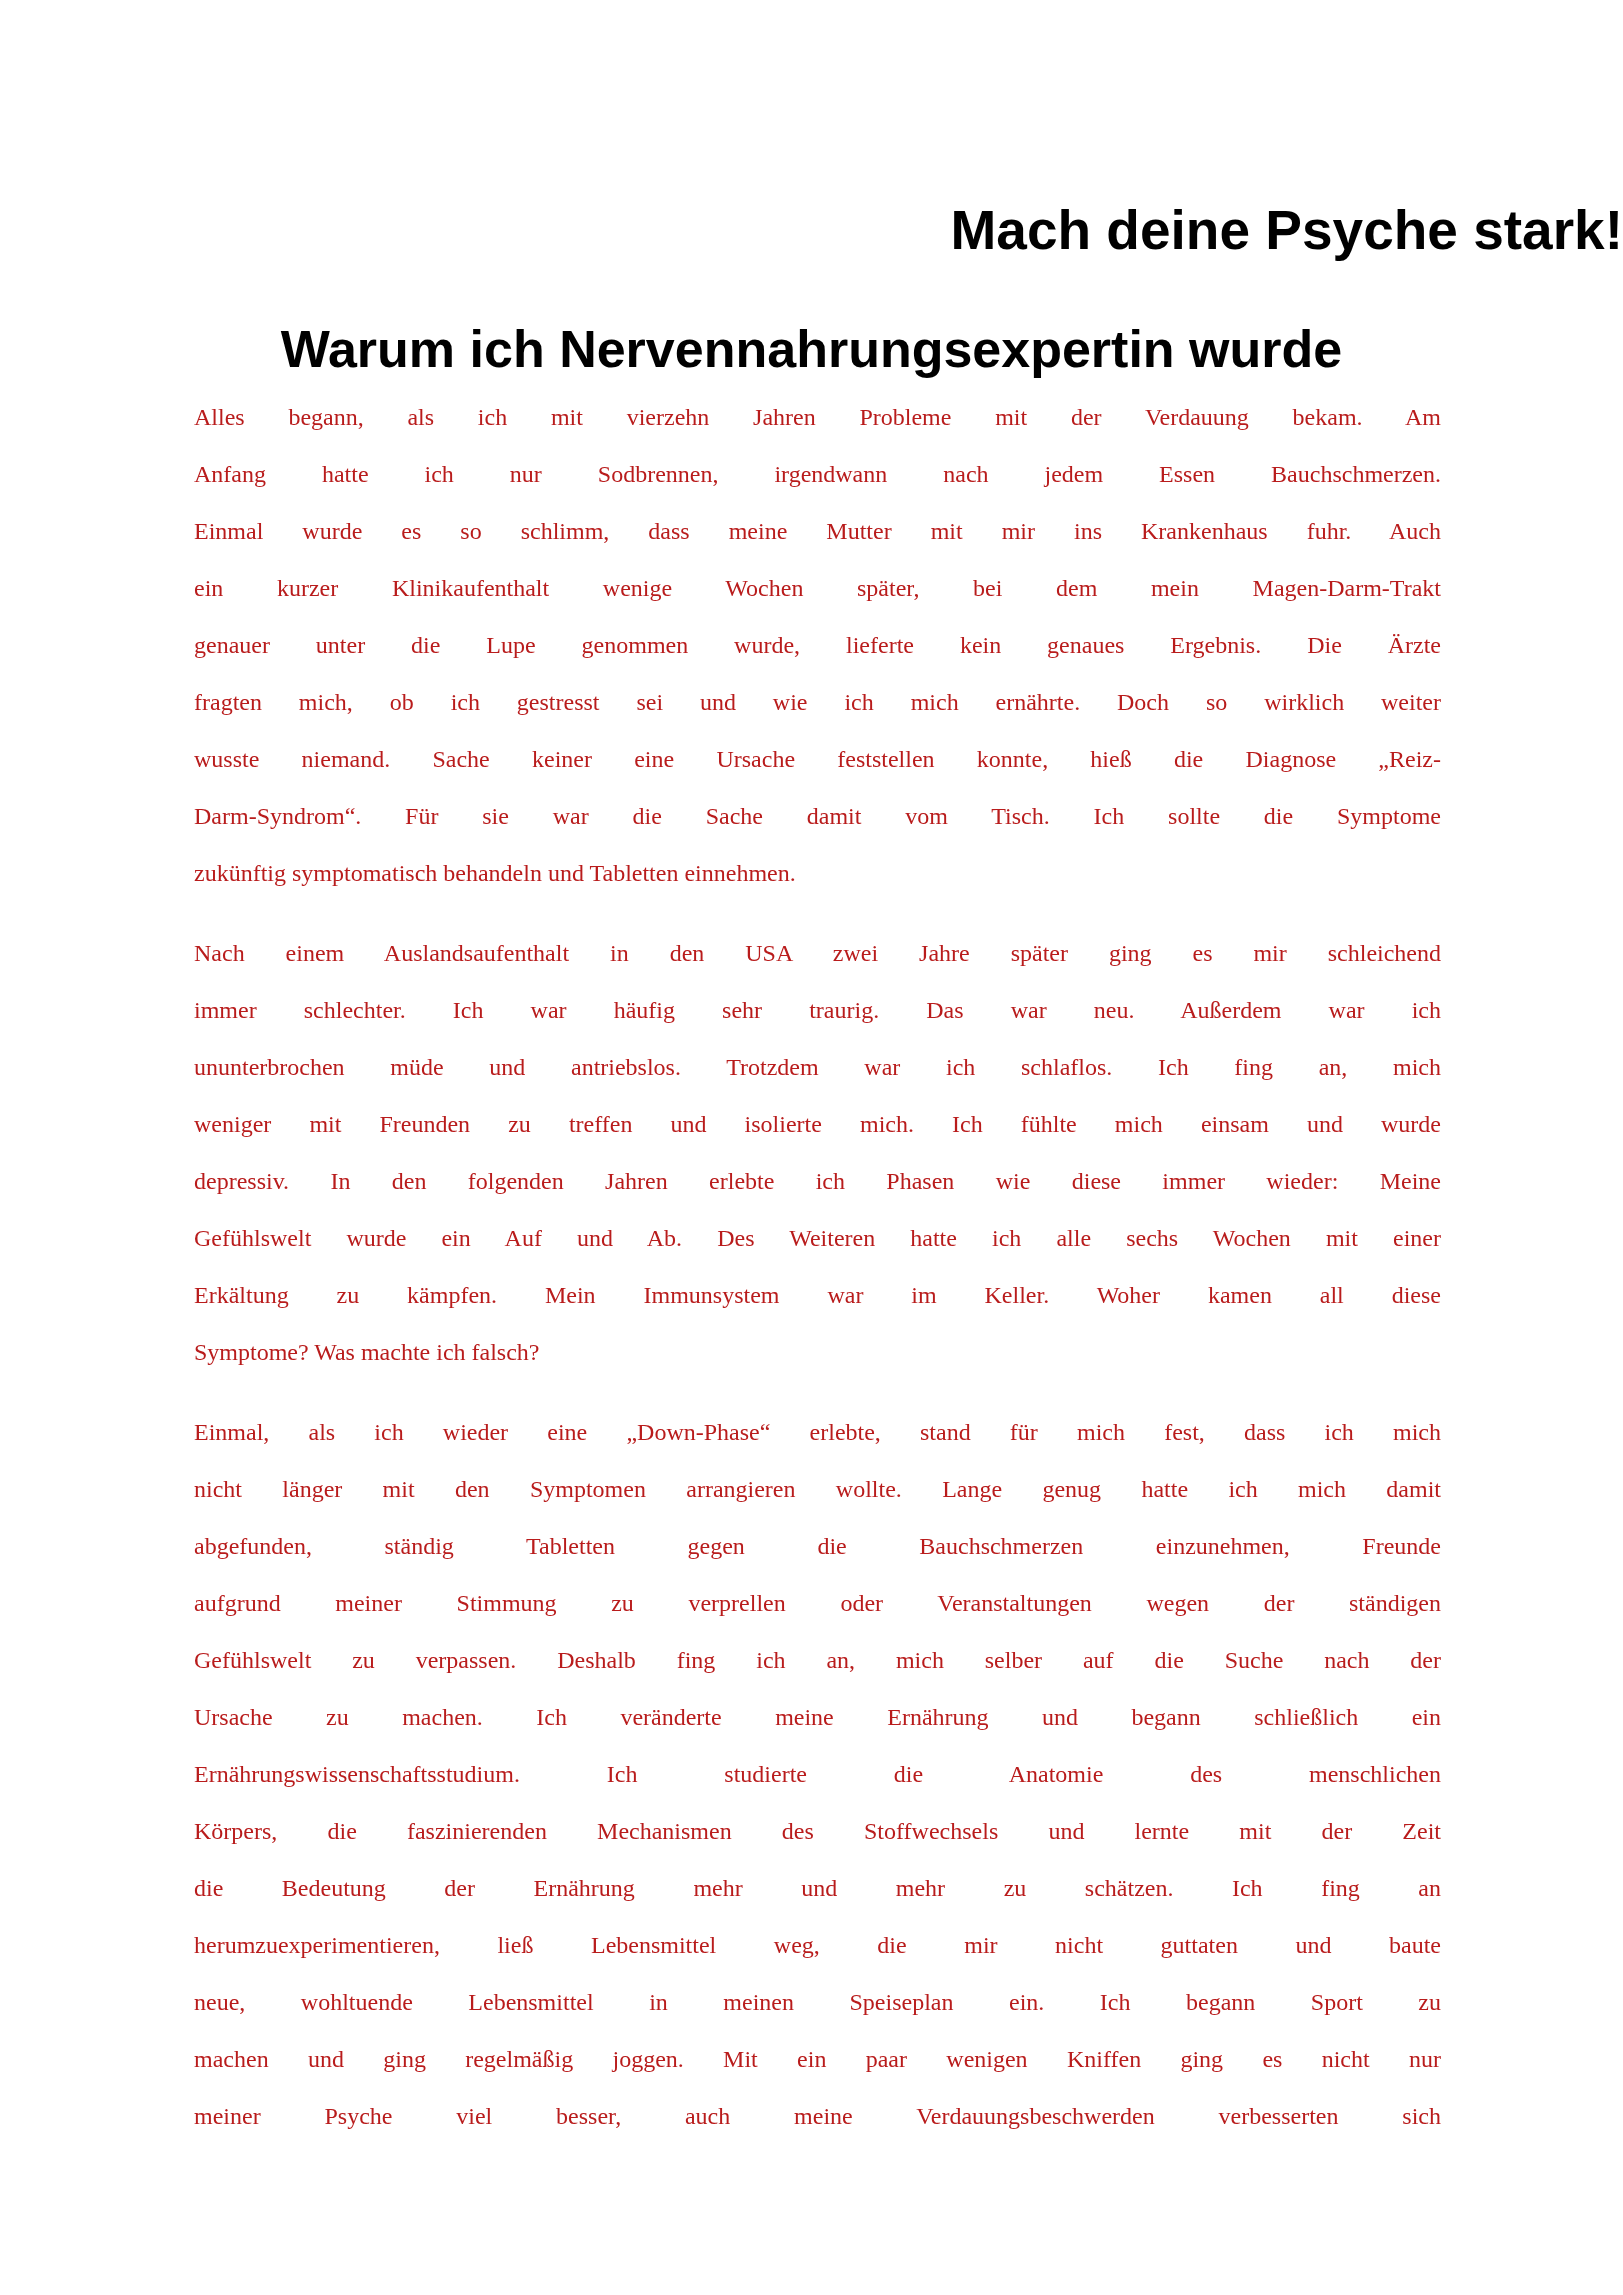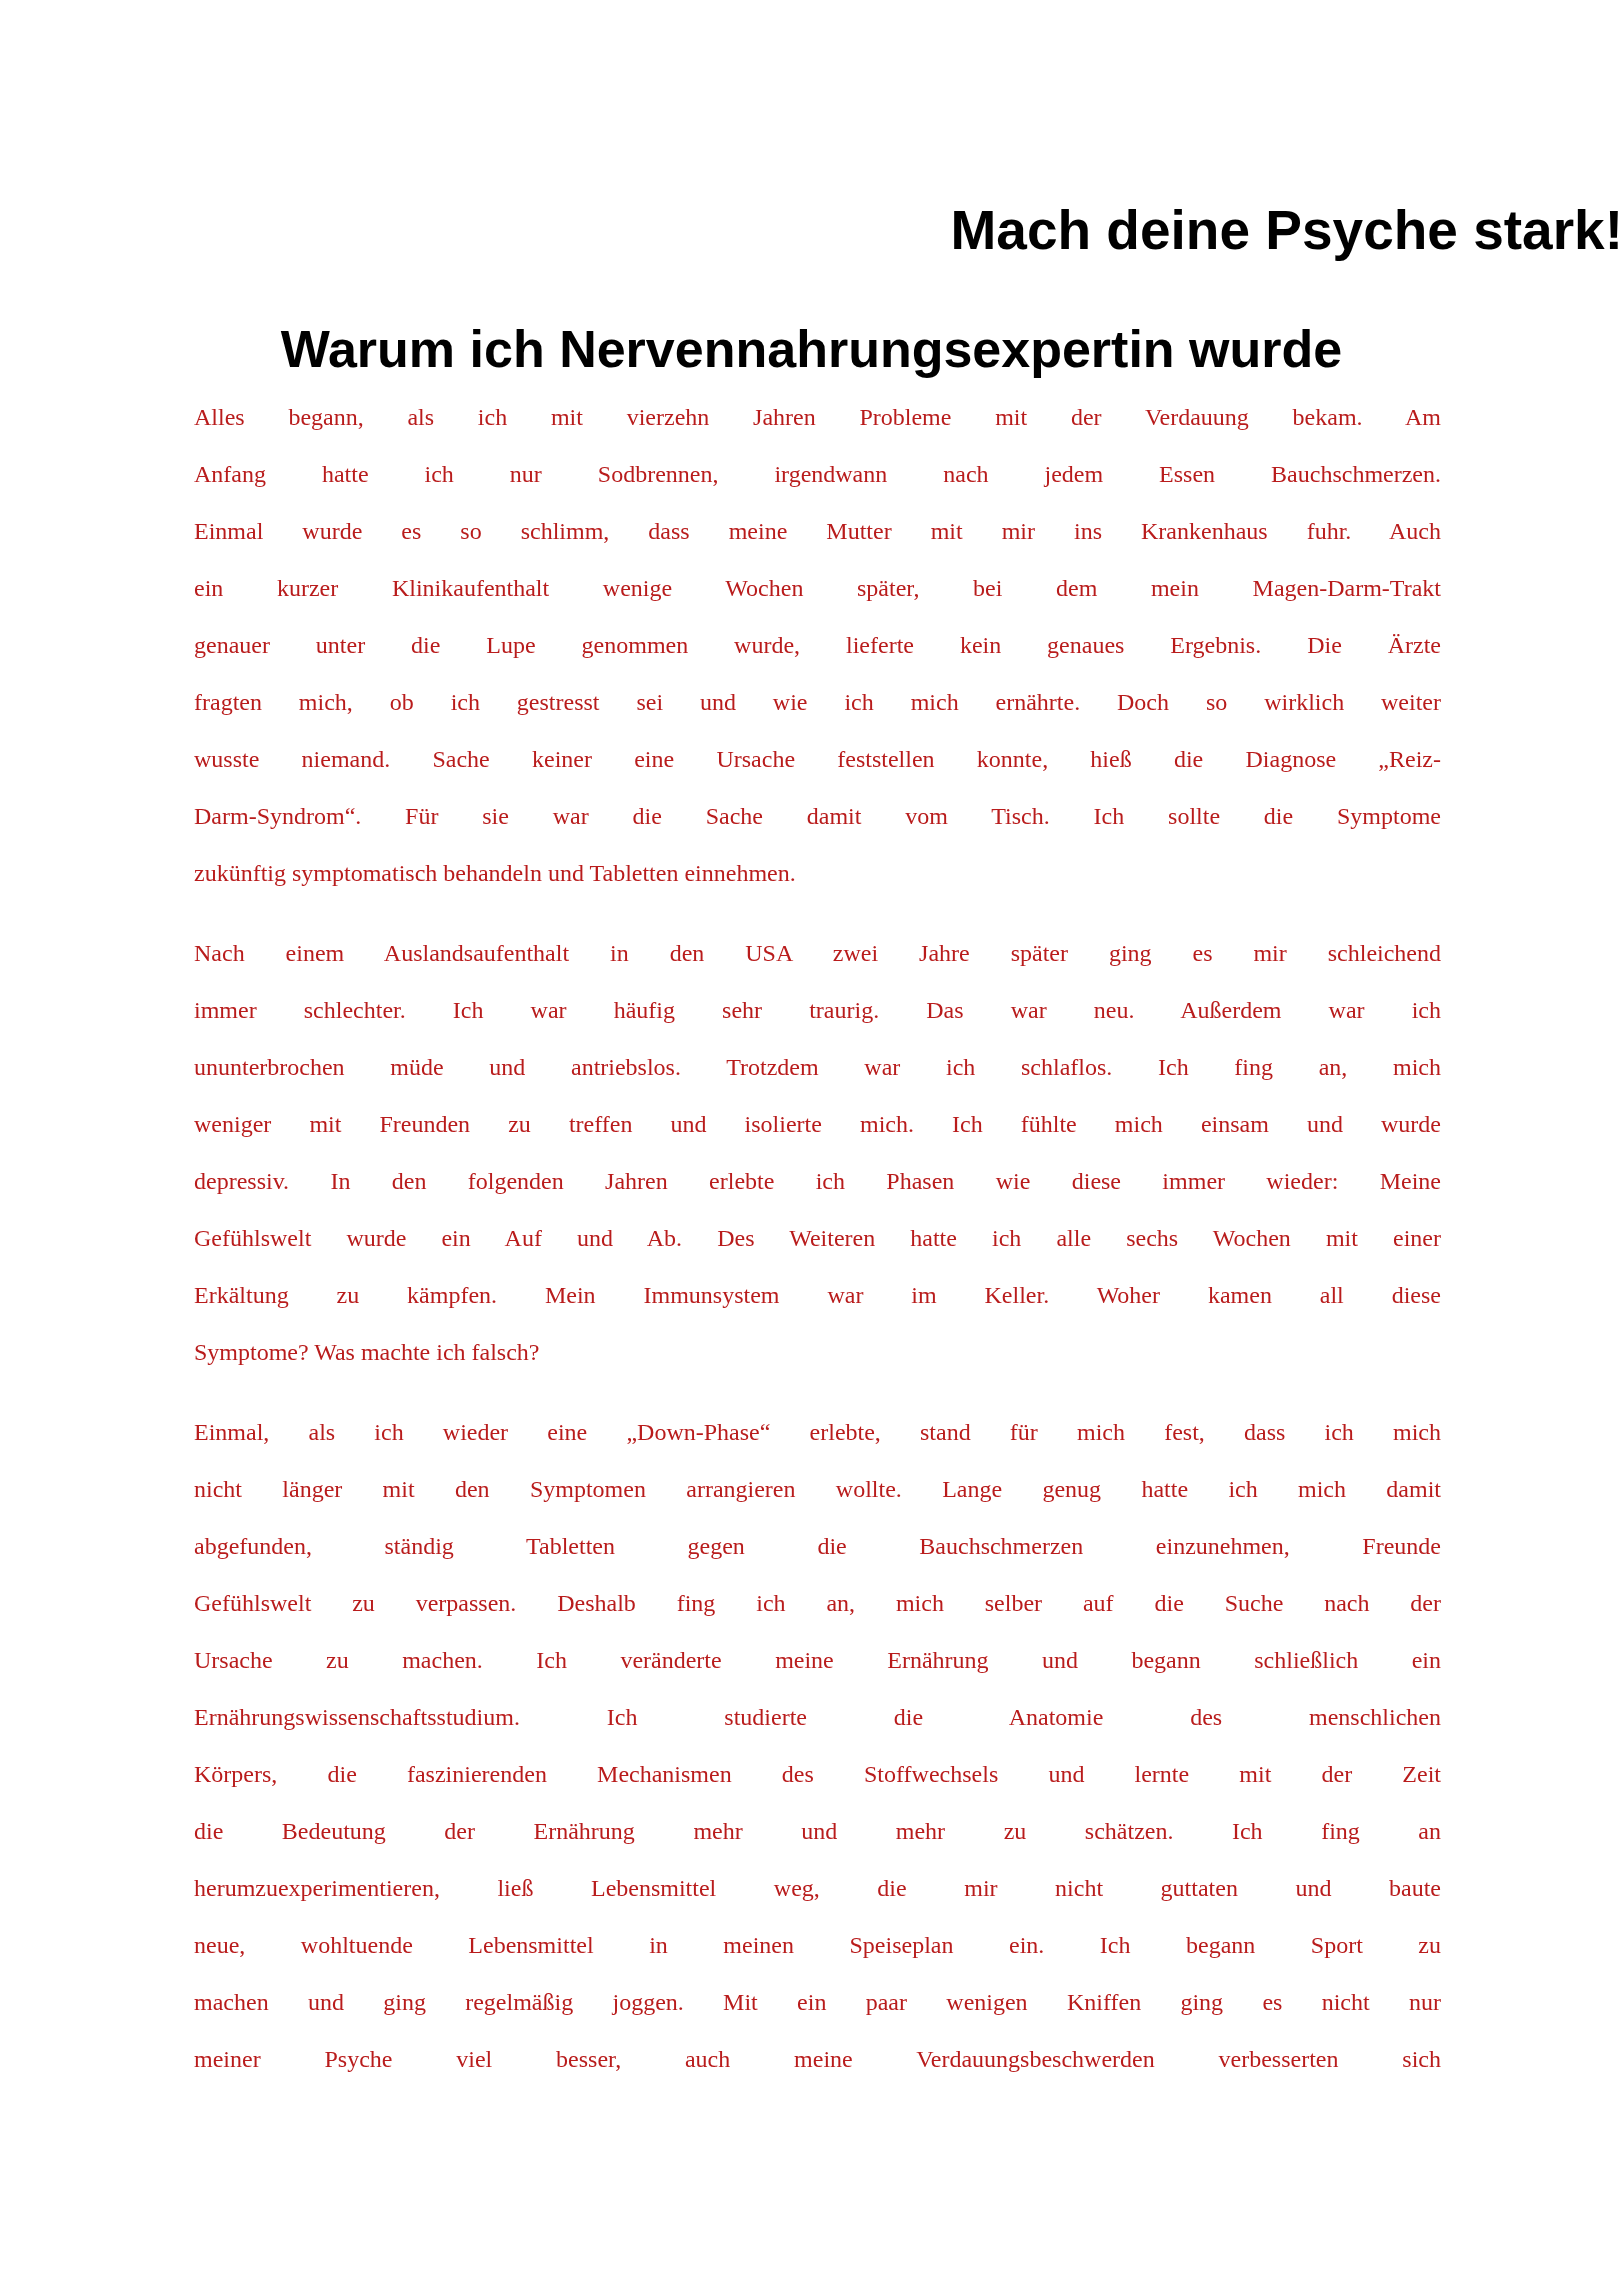--- a/index.html
+++ b/index.html
@@ -52,20 +52,21 @@
       <span class="line">weniger mit Freunden zu treffen und isolierte mich. Ich fühlte mich einsam und wurde</span>
       <span class="line">depressiv. In den folgenden Jahren erlebte ich Phasen wie diese immer wieder: Meine</span>
       <span class="line">Gefühlswelt wurde ein Auf und Ab. Des Weiteren hatte ich alle sechs Wochen mit einer</span>
       <span class="line">Erkältung zu kämpfen. Mein Immunsystem war im Keller. Woher kamen all diese</span>
       <span class="line last">Symptome? Was machte ich falsch?</span>
     </p>
     <p class="para">
       <span class="line">Einmal, als ich wieder eine „Down-Phase“ erlebte, stand für mich fest, dass ich mich</span>
       <span class="line">nicht länger mit den Symptomen arrangieren wollte. Lange genug hatte ich mich damit</span>
       <span class="line">abgefunden, ständig Tabletten gegen die Bauchschmerzen einzunehmen, Freunde</span>
+      <span class="line">aufgrund meiner Stimmung zu verprellen oder Veranstaltungen wegen der ständigen</span>
       <span class="line">Gefühlswelt zu verpassen. Deshalb fing ich an, mich selber auf die Suche nach der</span>
       <span class="line">Ursache zu machen. Ich veränderte meine Ernährung und begann schließlich ein</span>
       <span class="line">Ernährungswissenschaftsstudium. Ich studierte die Anatomie des menschlichen</span>
       <span class="line">Körpers, die faszinierenden Mechanismen des Stoffwechsels und lernte mit der Zeit</span>
       <span class="line">die Bedeutung der Ernährung mehr und mehr zu schätzen. Ich fing an</span>
       <span class="line">herumzuexperimentieren, ließ Lebensmittel weg, die mir nicht guttaten und baute</span>
       <span class="line">neue, wohltuende Lebensmittel in meinen Speiseplan ein. Ich begann Sport zu</span>
       <span class="line">machen und ging regelmäßig joggen. Mit ein paar wenigen Kniffen ging es nicht nur</span>
       <span class="line">meiner Psyche viel besser, auch meine Verdauungsbeschwerden verbesserten sich</span>
     </p>

